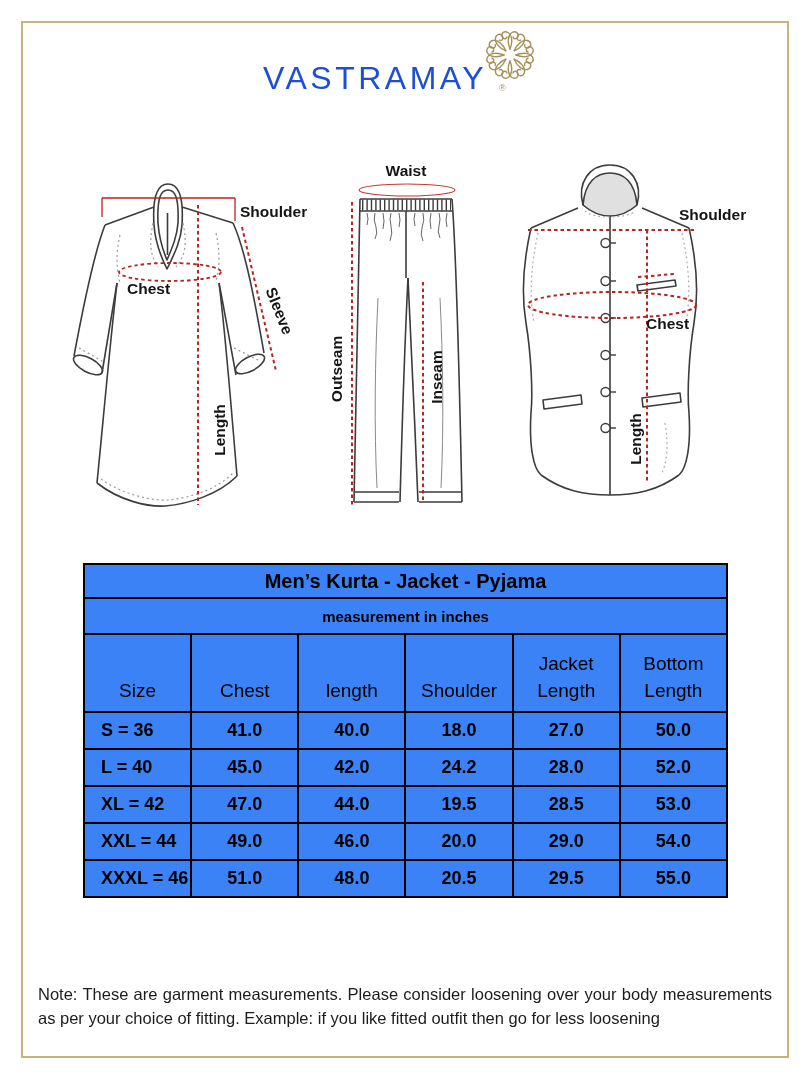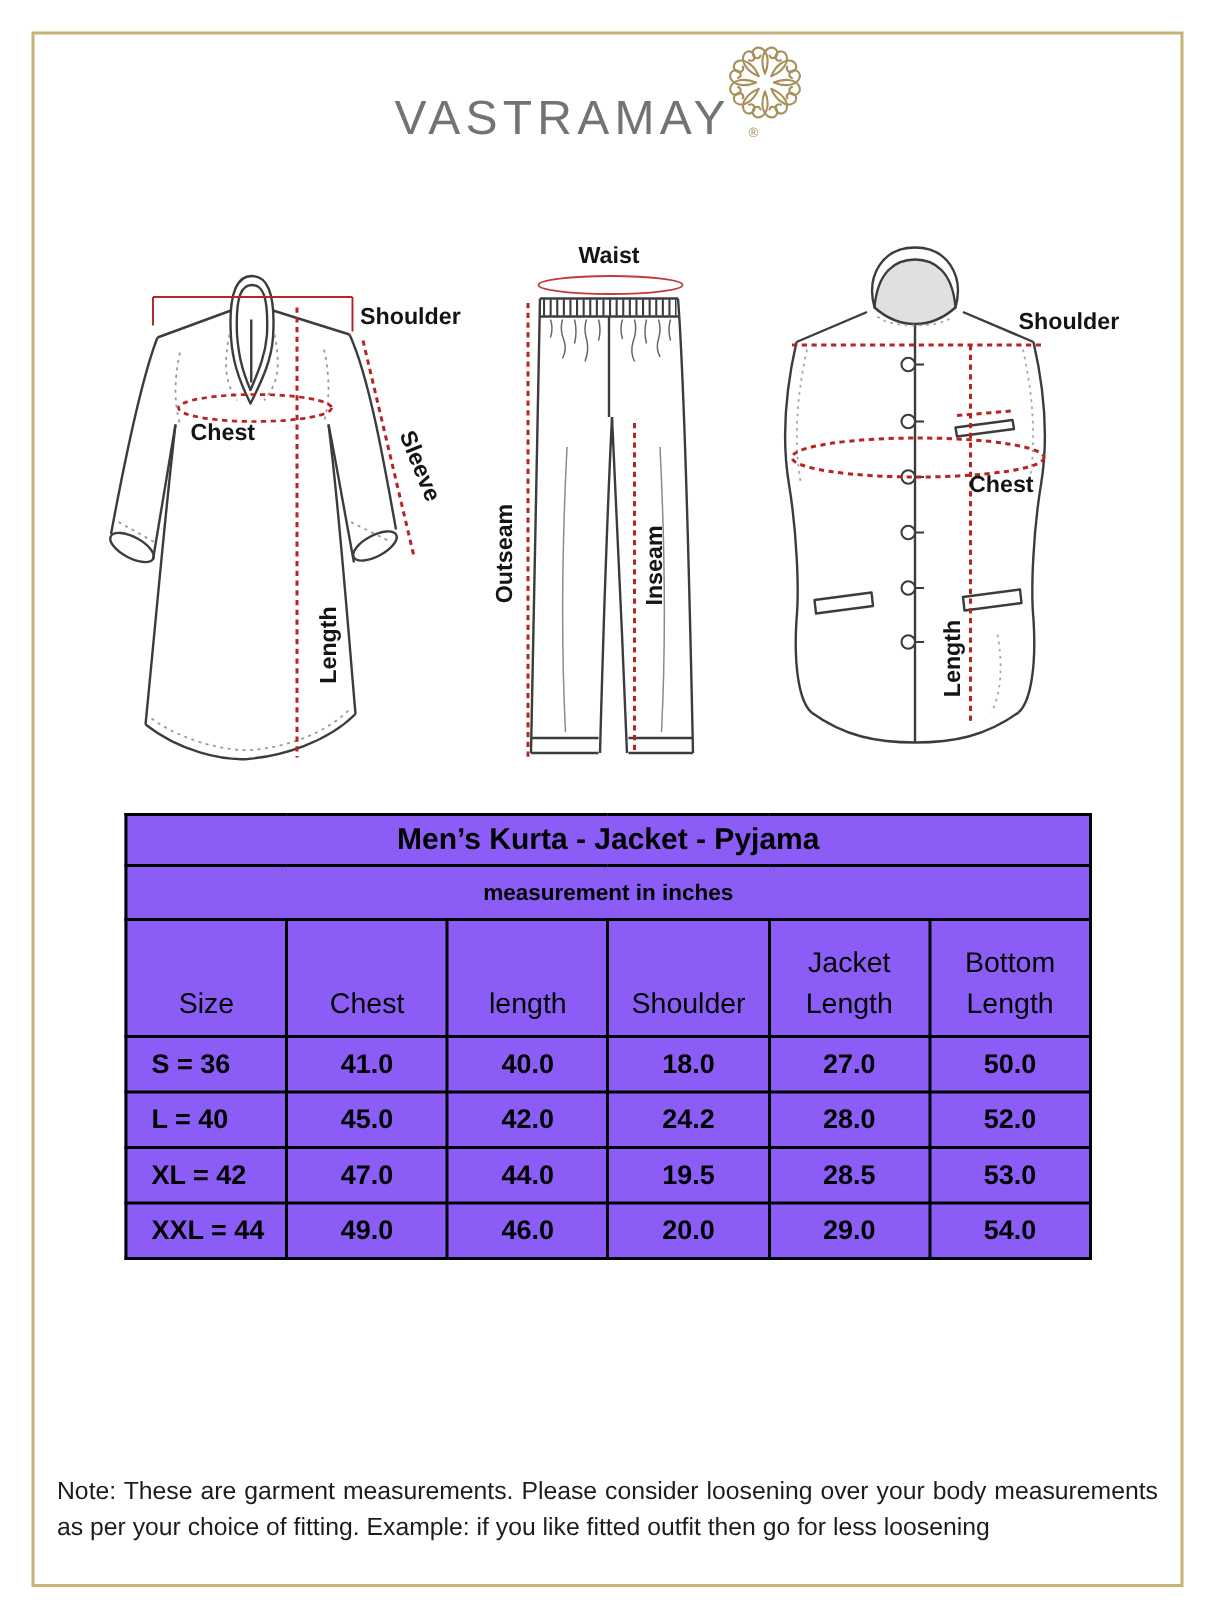--- a/index.html
+++ b/index.html
@@ -2,32 +2,32 @@
 <html><head>
 <meta charset="utf-8">
 <style>
   html,body{margin:0;padding:0;background:#fff;}
   .page{position:relative;width:810px;height:1080px;background:#fff;overflow:hidden;
         font-family:"Liberation Sans",sans-serif;}
   .frame{position:absolute;left:21px;top:21px;width:764px;height:1033px;
          border:2px solid #c9b178;pointer-events:none;}
   
   .brand-text{position:absolute;left:263px;top:60px;font-size:32px;letter-spacing:3.5px;
-              color:#737373;font-weight:400;}
+              color:#1d4ed8;font-weight:400;}
   .brand-reg{position:absolute;left:499px;top:83px;font-size:9px;color:#a8905a;}
   .emblem{position:absolute;left:482px;top:25px;}
   
   .dlabel{position:absolute;font-weight:bold;font-size:15.5px;color:#141414;white-space:nowrap;}
   .ctr{transform:translate(-50%,-50%);}
   .rot90{transform:translate(-50%,-50%) rotate(-90deg);}
   .rot70{transform:translate(-50%,-50%) rotate(68deg);}
   .diagram{position:absolute;}
   
-  table.size-chart{position:absolute;left:83px;top:542px;width:645px;border-collapse:collapse;
-        table-layout:fixed;background:#8b5cf6;}
+  table.size-chart{position:absolute;left:83px;top:563px;width:645px;border-collapse:collapse;
+        table-layout:fixed;background:#3b82f6;}
   table.size-chart td,table.size-chart th{border:2px solid #000;color:#000;
         font-family:"Liberation Sans",sans-serif;overflow:hidden;}
   .t-title td{height:30px;font-size:20px;font-weight:bold;text-align:center;}
   .t-sub td{height:32px;font-size:15px;font-weight:bold;text-align:center;border-bottom-width:3px;}
   .t-head th{height:70px;font-size:19px;font-weight:normal;text-align:center;
         vertical-align:bottom;padding:0 2px 6px 2px;line-height:1.45;}
   .t-row td{height:33px;font-size:18px;font-weight:bold;text-align:center;}
   .t-row td.size-cell{text-align:left;padding-left:16px;}
   
   .note{position:absolute;left:38px;top:982px;width:734px;color:#1c1c1c;
@@ -241,20 +241,28 @@
       <td>53.0</td>
     </tr>
     <tr class="t-row">
       <td class="size-cell">XXL = 44</td>
       <td>49.0</td>
       <td>46.0</td>
       <td>20.0</td>
       <td>29.0</td>
       <td>54.0</td>
     </tr>
+    <tr class="t-row">
+      <td class="size-cell">XXXL = 46</td>
+      <td>51.0</td>
+      <td>48.0</td>
+      <td>20.5</td>
+      <td>29.5</td>
+      <td>55.0</td>
+    </tr>
   </tbody>
     </table>
 
   <div class="note">
     <div class="l1">Note: These are garment measurements. Please consider loosening over your body measurements</div>
     <div class="l2">as per your choice of fitting. Example: if you like fitted outfit then go for less loosening</div>
   </div>
 </div>
 
 </body></html>

